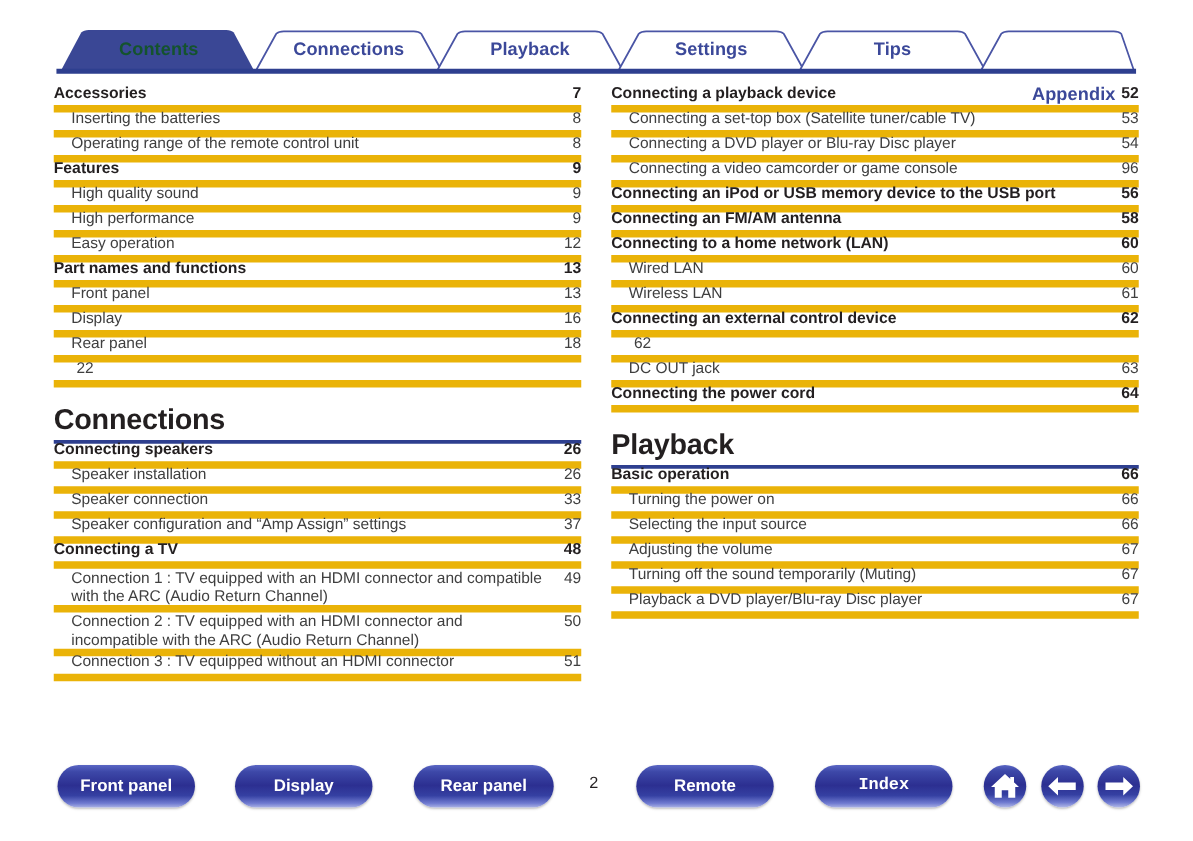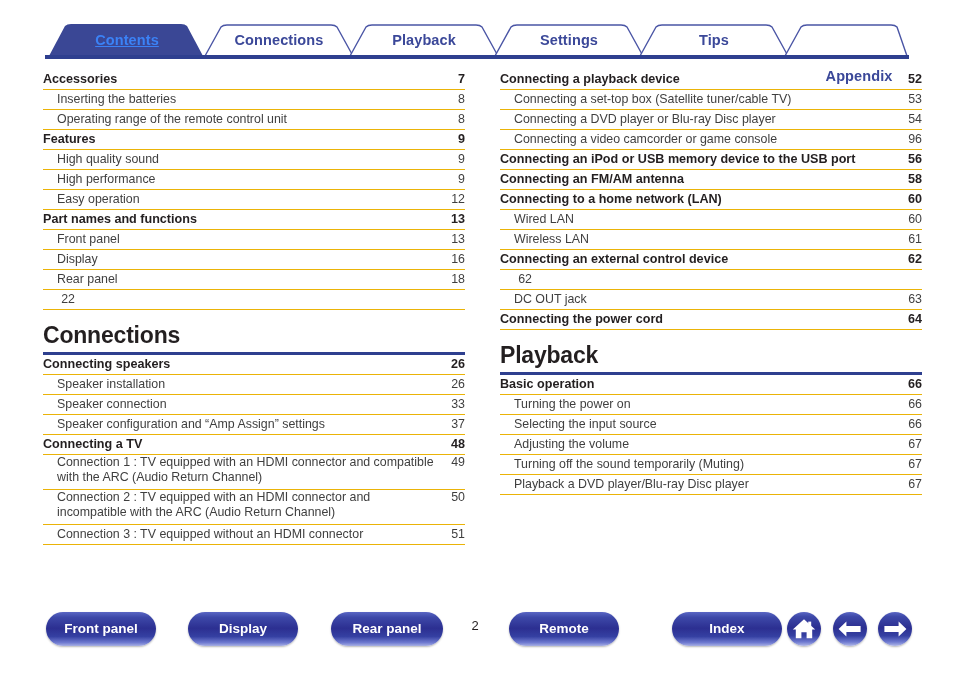--- a/index.html
+++ b/index.html
@@ -35,30 +35,30 @@
     height: 32px;
     line-height: 32px;
     text-align: center;
     font-size: 14.5px;
     font-weight: bold;
     letter-spacing: 0.1px;
     color: #3b4899;
     cursor: pointer;
     user-select: none;
   }
-  .tab-label.active { color: #3b82f6; text-decoration: underline; }
+  .tab-label.active { color: #14532d; }
 
   
   .column {
     position: absolute;
     top: 70px;
     width: 422px;
   }
   #col-left  { left: 43px; }
-  #col-right { left: 489px; margin-left: 11px; }
+  #col-right { left: 489px; }
 
   
   .part-head {
     font-size: 23px;
     font-weight: bold;
     color: #231f20;
     letter-spacing: -0.2px;
     margin: 13px 0 0 0;
     padding: 0;
     line-height: 1.08;
@@ -68,21 +68,21 @@
     background: #2e3f8f;
     margin-top: 4px;
     margin-bottom: 0px;
   }
 
   
   .toc-row {
     display: flex;
     align-items: flex-end;
     justify-content: space-between;
-    border-bottom: 1px solid #eab308;
+    border-bottom: 6px solid #eab308;
     box-sizing: border-box;
     cursor: pointer;
   }
   .toc-row .txt {
     flex: 1 1 auto;
     padding-right: 10px;
   }
   .toc-row .pg {
     flex: 0 0 auto;
     text-align: right;
@@ -370,21 +370,21 @@
       <span class="txt">Playback a DVD player/Blu-ray Disc player</span>
       <span class="pg">67</span>
     </div>
   </div>
 
 <div id="footer">
   <div class="pill" style="left:46px;  width:110px;">Front panel</div>
   <div class="pill" style="left:188px; width:110px;">Display</div>
   <div class="pill" style="left:331px; width:112px;">Rear panel</div>
   <div class="pill" style="left:509px; width:110px;">Remote</div>
-  <div class="pill" style="left:672px; width:110px;">Index</div>
+  <div class="pill" style="left:652px; width:110px;font-family:Liberation Mono, monospace;">Index</div>
 
   <div id="page-number">2</div>
 
   <div class="circ" style="left:787px;">
     <svg viewBox="0 0 34 34" xmlns="http://www.w3.org/2000/svg">
       <path d="M17 7.5 L28 17.2 L25.6 17.2 L25.6 16.0 L25.6 10.6 L22.4 10.6 L22.4 13.4 L17 8.6 L11.6 13.4 L11.6 10.6 L11.6 10.6 Z" fill="none"></path>
       <path d="M17 7.2 L28.2 17.6 L25.2 17.6 L25.2 26.2 L19.6 26.2 L19.6 20.2 L14.4 20.2 L14.4 26.2 L8.8 26.2 L8.8 17.6 L5.8 17.6 Z" fill="#ffffff"></path>
       <rect x="21.2" y="9.6" width="3.0" height="4.6" fill="#ffffff"></rect>
     </svg>
   </div>

